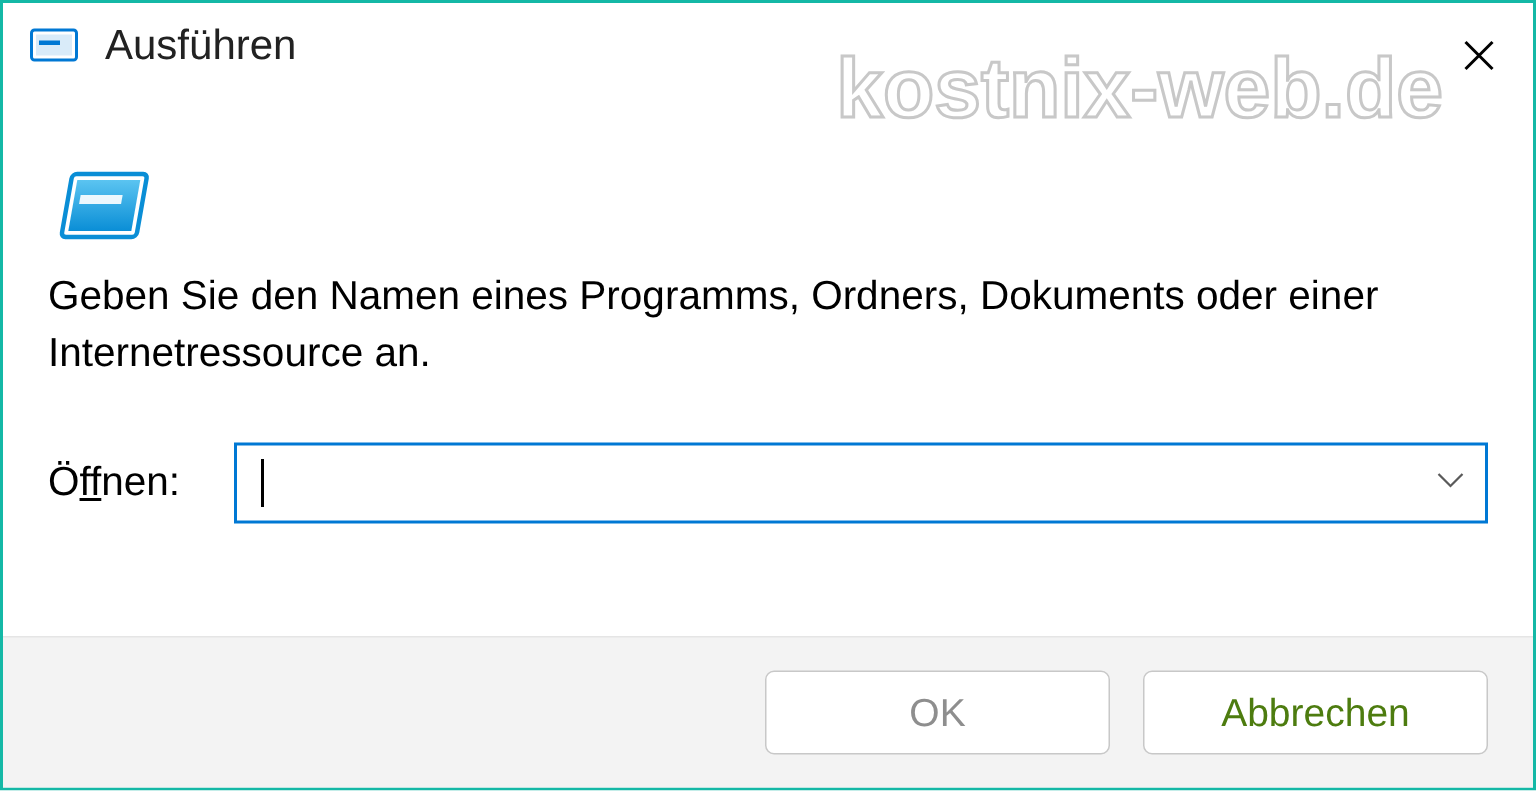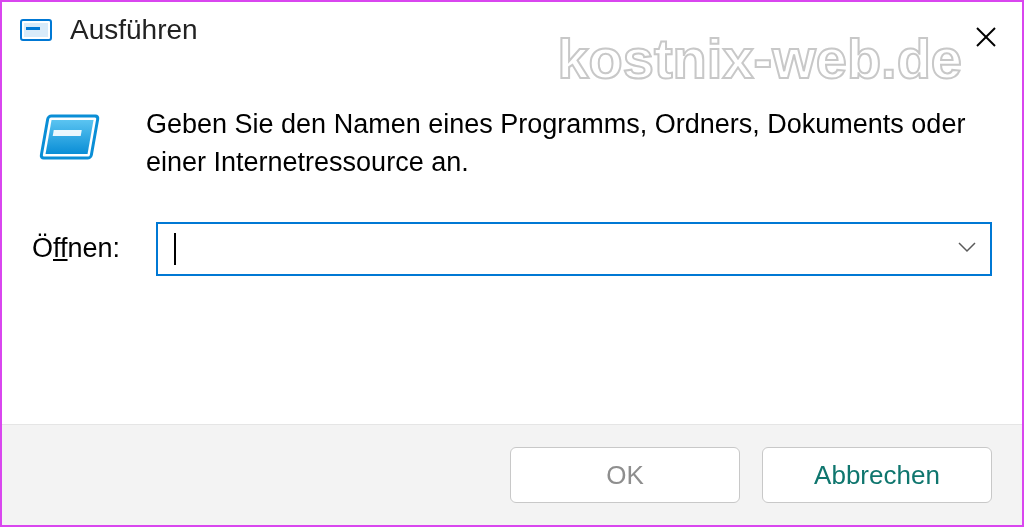--- a/index.html
+++ b/index.html
@@ -14,21 +14,21 @@
       width: 1024px;
       height: 527px;
       overflow: hidden;
       position: relative;
     }
 
     .dialog {
       width: 100%;
       height: 100%;
       background: #fff;
-      border: 2px solid #d946ef;
+      border: 2px solid #14b8a6;
       display: flex;
       flex-direction: column;
       position: relative;
     }
 
     .titlebar {
       display: flex;
       align-items: center;
       padding: 12px 18px 10px 18px;
       background: #fff;
@@ -80,20 +80,21 @@
       padding: 20px 30px 30px 30px;
       position: relative;
       z-index: 1;
     }
 
     .desc-row {
       display: flex;
       align-items: flex-start;
       margin-top: 30px;
       margin-bottom: 40px;
+      flex-direction: column;
     }
 
     .run-icon-large {
       margin-right: 40px;
       margin-left: 6px;
       flex-shrink: 0;
     }
 
     .description {
       font-size: 27px;
@@ -159,21 +160,21 @@
     }
 
     .btn {
       min-width: 230px;
       height: 56px;
       font-size: 26px;
       background: #fff;
       border: 1.5px solid #c8c8c8;
       border-radius: 6px;
       cursor: pointer;
-      color: #0f766e;
+      color: #4d7c0f;
       font-family: inherit;
     }
 
     .btn:disabled {
       color: #8e8e8e;
       cursor: default;
       margin-left: 20px;
     }
 
     .underline-char {

